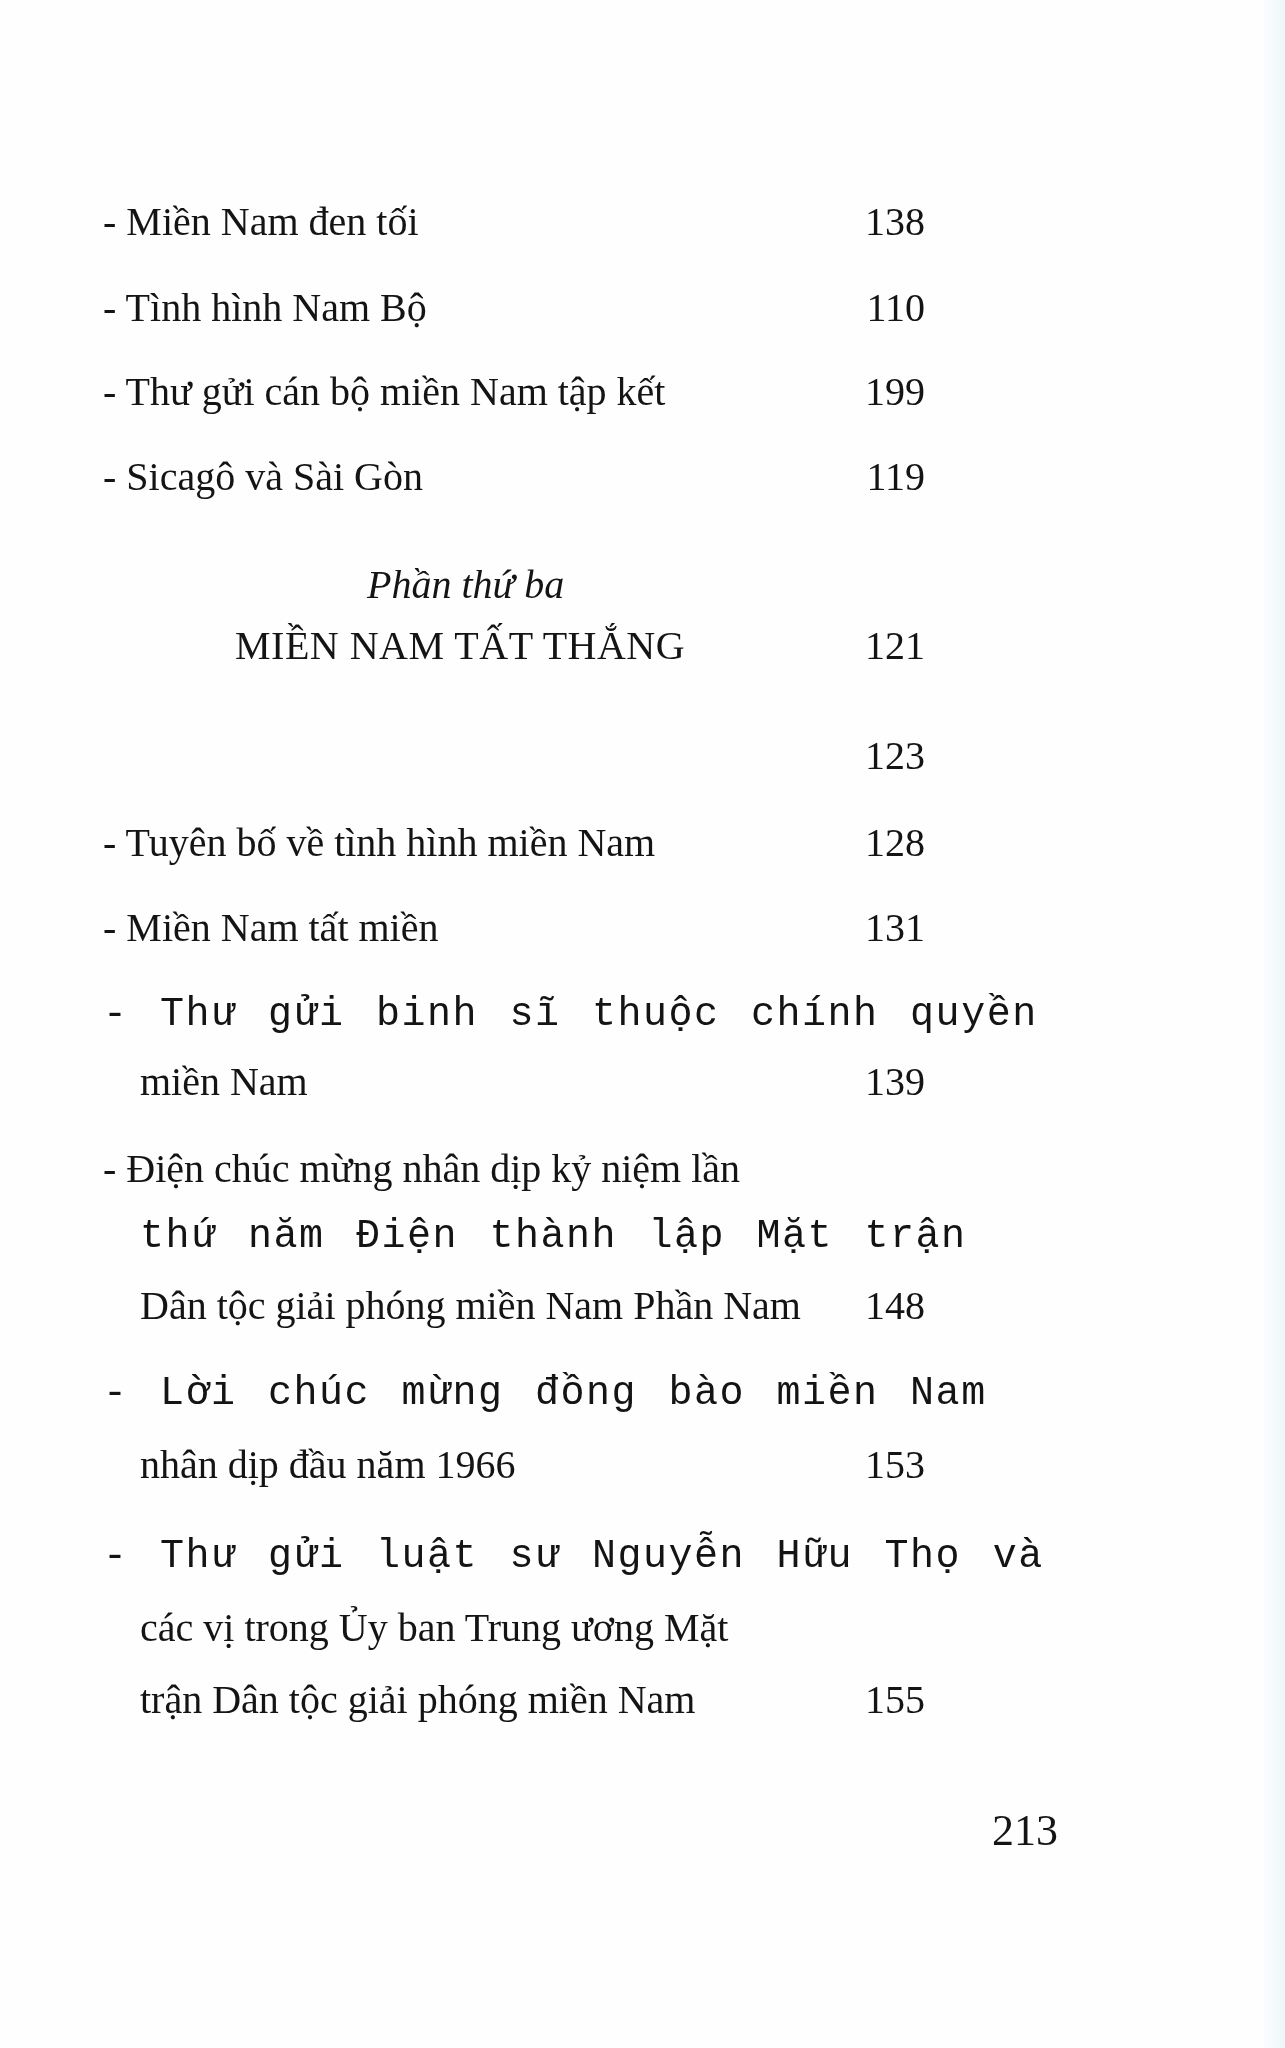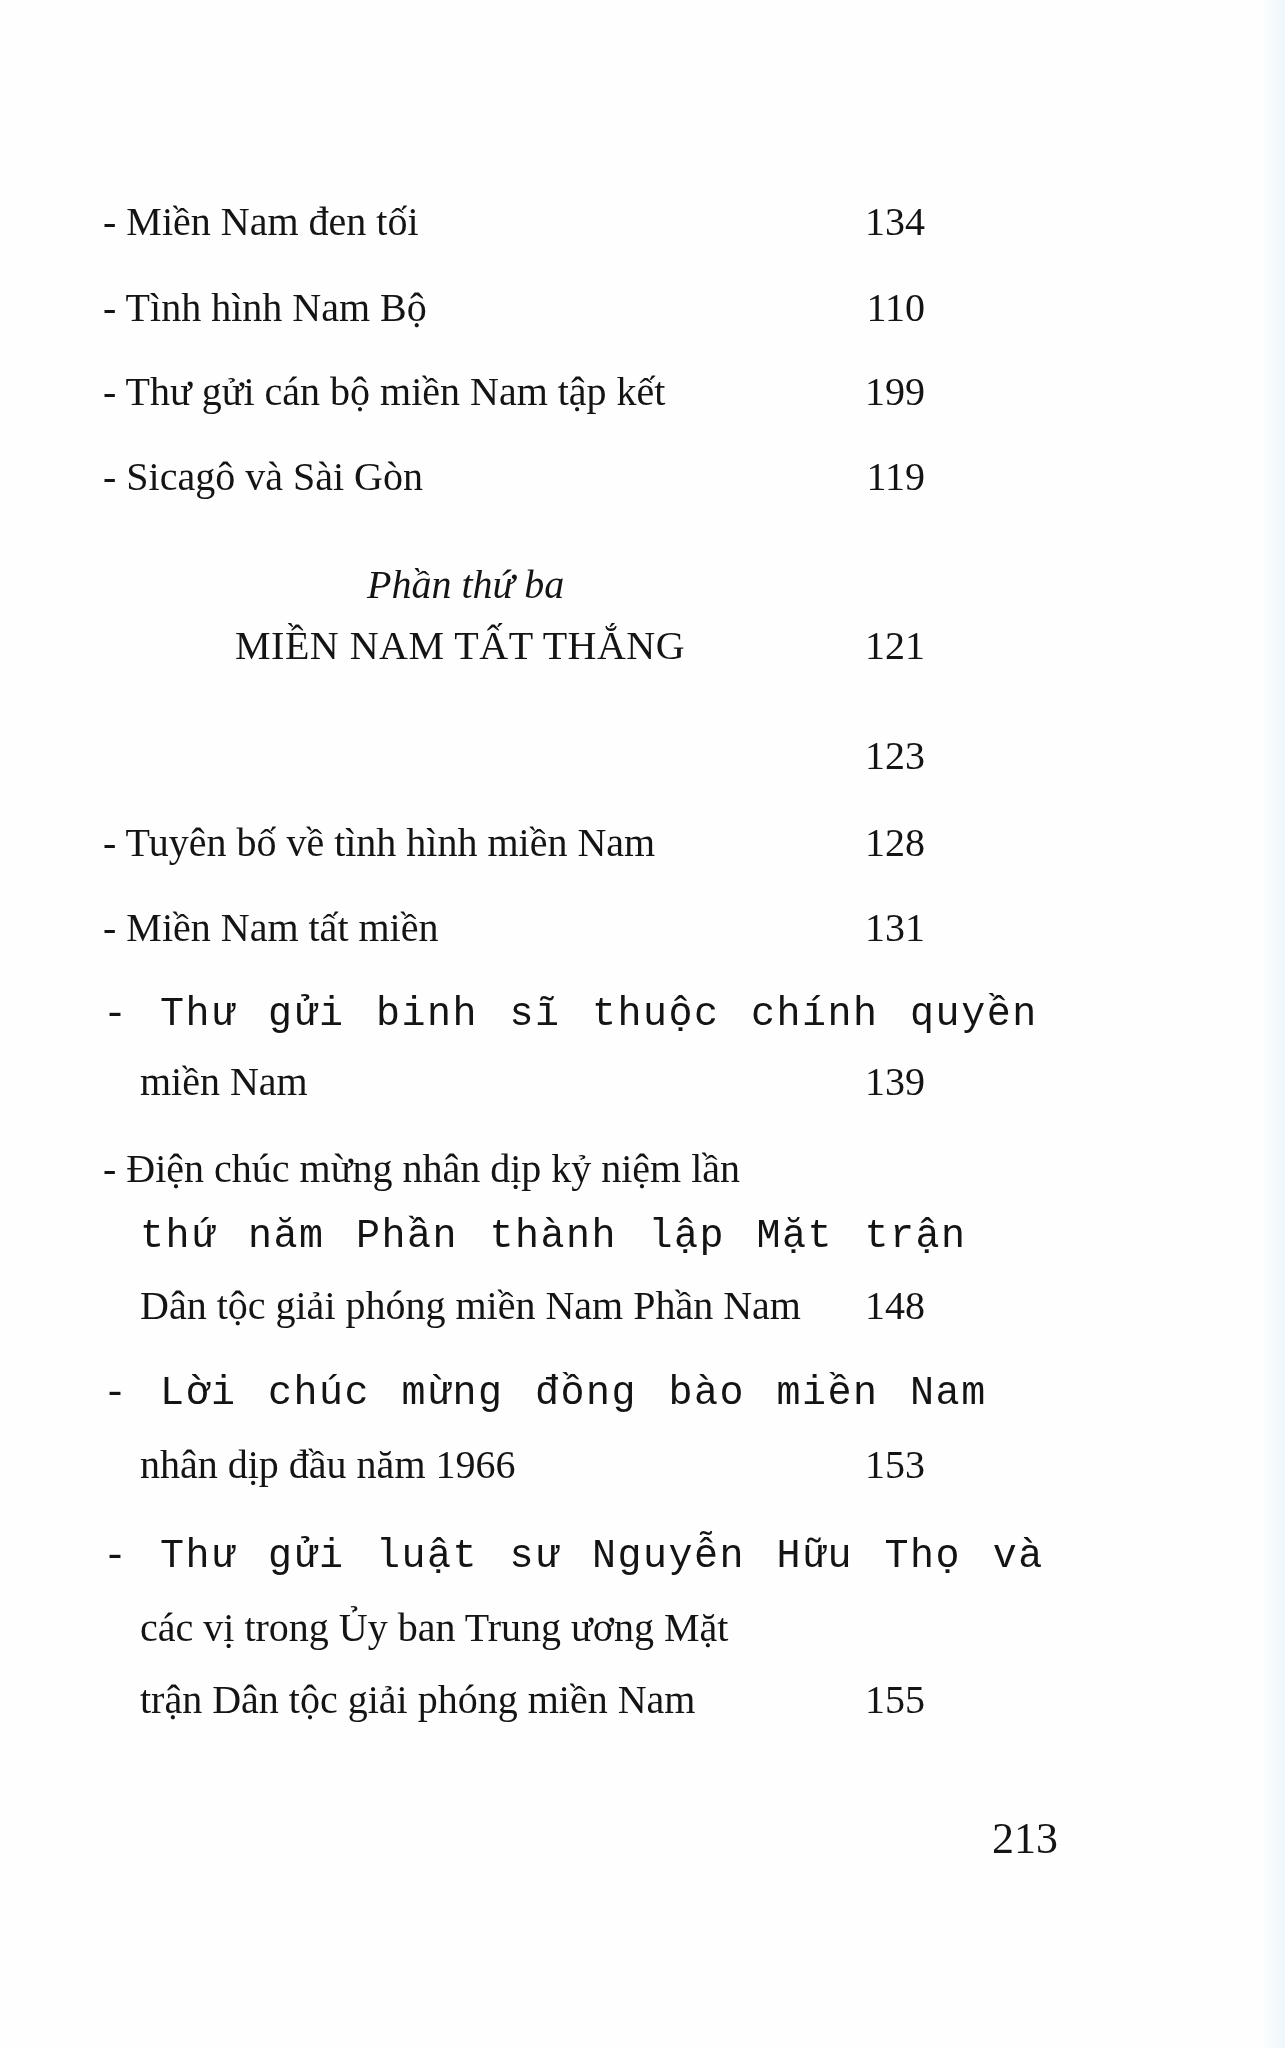--- a/index.html
+++ b/index.html
@@ -22,31 +22,31 @@
   .line .text.justify { letter-spacing: 1.5px; word-spacing: 6px; font-family: Liberation Mono, monospace; }
   .line .num { position: absolute; right: 245px; top: 0; text-align: right; }
   .part-label {
     position: absolute; left: 0; width: 1285px; top: 560px;
     font-size: 40px; line-height: 50px; font-style: italic;
   }
   .part-label span { position: absolute; left: 367px; }
   .part-title .text { left: 235px; letter-spacing: 0.5px; }
   .folio {
     position: absolute; top: 1806px; right: 227px;
-    font-size: 44px; line-height: 50px; margin-top: 8px;
+    font-size: 44px; line-height: 50px;
   }
 </style>
 </head>
 <body>
 
 <div class="edge"></div>
 
 <div class="line" style="top:197px">
   <span class="text">- Miền Nam đen tối</span>
-  <span class="num">134</span>
+  <span class="num">138</span>
 </div>
 <div class="line" style="top:283px">
   <span class="text">- Tình hình Nam Bộ</span>
   <span class="num">110</span>
 </div>
 <div class="line" style="top:367px">
   <span class="text">- Thư gửi cán bộ miền Nam tập kết</span>
   <span class="num">199</span>
 </div>
 <div class="line" style="top:452px">
@@ -79,21 +79,21 @@
 </div>
 <div class="line" style="top:1057px">
   <span class="text cont">miền Nam</span>
   <span class="num">139</span>
 </div>
 
 <div class="line" style="top:1144px">
   <span class="text">- Điện chúc mừng nhân dịp kỷ niệm lần</span>
 </div>
 <div class="line" style="top:1212px">
-  <span class="text cont justify">thứ năm Phần thành lập Mặt trận</span>
+  <span class="text cont justify">thứ năm Điện thành lập Mặt trận</span>
 </div>
 <div class="line" style="top:1281px">
   <span class="text cont">Dân tộc giải phóng miền Nam Phần Nam</span>
   <span class="num">148</span>
 </div>
 
 <div class="line" style="top:1369px">
   <span class="text justify">- Lời chúc mừng đồng bào miền Nam</span>
 </div>
 <div class="line" style="top:1440px">

